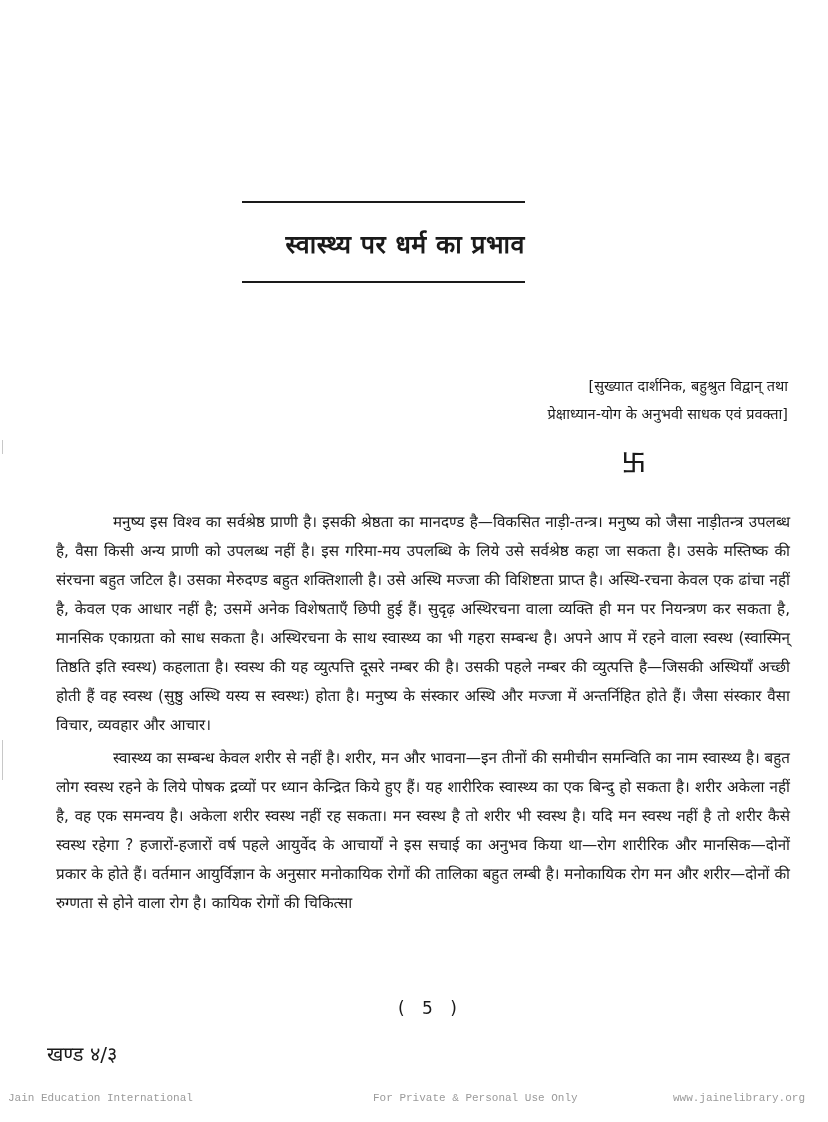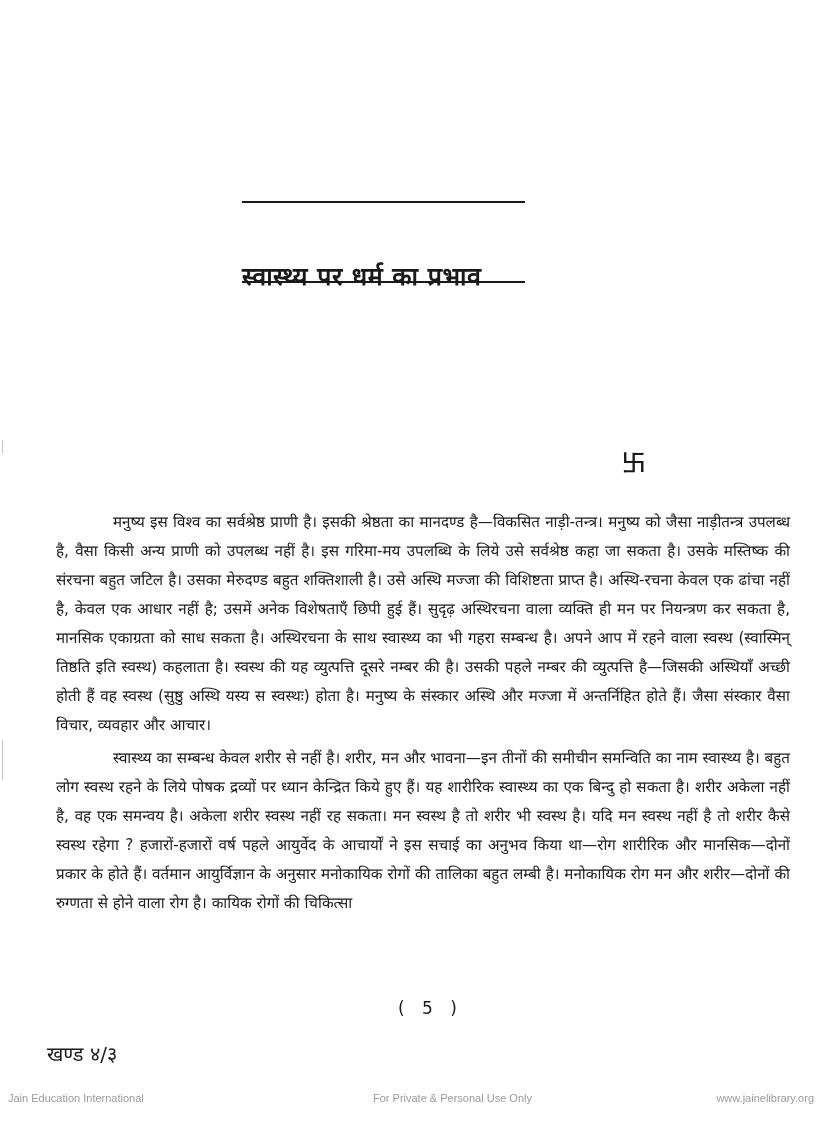--- a/index.html
+++ b/index.html
@@ -23,25 +23,24 @@
       background: #1a1a1a;
     }
     .rule.top { left: 242px; top: 201px; width: 283px; }
     .rule.bottom { left: 242px; top: 281px; width: 283px; }
 
     .title {
       position: absolute;
       left: 242px;
       width: 283px;
       top: 226px;
-      text-align: left;
+      text-align: right;
       font-size: 25px;
       font-weight: bold;
       letter-spacing: 0.5px;
-      margin-top: 32px;
     }
 
     .author {
       position: absolute;
       right: 40px;
       top: 323px;
       font-size: 24px;
       font-style: italic;
       letter-spacing: 1px;
     }
@@ -91,24 +90,24 @@
     .section-label {
       position: absolute;
       left: 47px;
       top: 1040px;
       font-size: 20px;
     }
 
     .footer {
       position: absolute;
       left: 0;
-      right: 4px;
+      right: 13px;
       top: 1092px;
       height: 20px;
-      font-family: Liberation Sans, sans-serif;
+      font-family: Liberation Mono, monospace;
       font-size: 11px;
       color: #9a9a9a;
     }
     .footer span { position: absolute; top: 0; }
     .footer .left { left: 8px; }
     .footer .center { left: 373px; }
     .footer .right { right: 10px; }
 
     .edge-mark {
       position: absolute;
@@ -123,20 +122,24 @@
 <div class="page">
 
   <div class="edge-mark" style="top:440px;height:14px;"></div>
   <div class="edge-mark" style="top:740px;height:40px;"></div>
 
   <div class="rule top"></div>
   <div class="title">स्वास्थ्य पर धर्म का प्रभाव</div>
   <div class="rule bottom"></div>
 
 
+  <div class="credentials">
+    <div>[सुख्यात दार्शनिक, बहुश्रुत विद्वान् तथा</div>
+    <div>प्रेक्षाध्यान-योग के अनुभवी साधक एवं प्रवक्ता]</div>
+  </div>
 
   <div class="swastika">卐</div>
 
   <div class="body-text">
     <p>मनुष्य इस विश्व का सर्वश्रेष्ठ प्राणी है। इसकी श्रेष्ठता का मानदण्ड है—विकसित नाड़ी-तन्त्र। मनुष्य को जैसा नाड़ीतन्त्र उपलब्ध है, वैसा किसी अन्य प्राणी को उपलब्ध नहीं है। इस गरिमा-मय उपलब्धि के लिये उसे सर्वश्रेष्ठ कहा जा सकता है। उसके मस्तिष्क की संरचना बहुत जटिल है। उसका मेरुदण्ड बहुत शक्तिशाली है। उसे अस्थि मज्जा की विशिष्टता प्राप्त है। अस्थि-रचना केवल एक ढांचा नहीं है, केवल एक आधार नहीं है; उसमें अनेक विशेषताएँ छिपी हुई हैं। सुदृढ़ अस्थिरचना वाला व्यक्ति ही मन पर नियन्त्रण कर सकता है, मानसिक एकाग्रता को साध सकता है। अस्थिरचना के साथ स्वास्थ्य का भी गहरा सम्बन्ध है। अपने आप में रहने वाला स्वस्थ (स्वास्मिन् तिष्ठति इति स्वस्थ) कहलाता है। स्वस्थ की यह व्युत्पत्ति दूसरे नम्बर की है। उसकी पहले नम्बर की व्युत्पत्ति है—जिसकी अस्थियाँ अच्छी होती हैं वह स्वस्थ (सुष्ठु अस्थि यस्य स स्वस्थः) होता है। मनुष्य के संस्कार अस्थि और मज्जा में अन्तर्निहित होते हैं। जैसा संस्कार वैसा विचार, व्यवहार और आचार।</p>
     <p>स्वास्थ्य का सम्बन्ध केवल शरीर से नहीं है। शरीर, मन और भावना—इन तीनों की समीचीन समन्विति का नाम स्वास्थ्य है। बहुत लोग स्वस्थ रहने के लिये पोषक द्रव्यों पर ध्यान केन्द्रित किये हुए हैं। यह शारीरिक स्वास्थ्य का एक बिन्दु हो सकता है। शरीर अकेला नहीं है, वह एक समन्वय है। अकेला शरीर स्वस्थ नहीं रह सकता। मन स्वस्थ है तो शरीर भी स्वस्थ है। यदि मन स्वस्थ नहीं है तो शरीर कैसे स्वस्थ रहेगा ? हजारों-हजारों वर्ष पहले आयुर्वेद के आचार्यों ने इस सचाई का अनुभव किया था—रोग शारीरिक और मानसिक—दोनों प्रकार के होते हैं। वर्तमान आयुर्विज्ञान के अनुसार मनोकायिक रोगों की तालिका बहुत लम्बी है। मनोकायिक रोग मन और शरीर—दोनों की रुग्णता से होने वाला रोग है। कायिक रोगों की चिकित्सा</p>
   </div>
 
   <div class="page-number">( 5 )</div>
 

